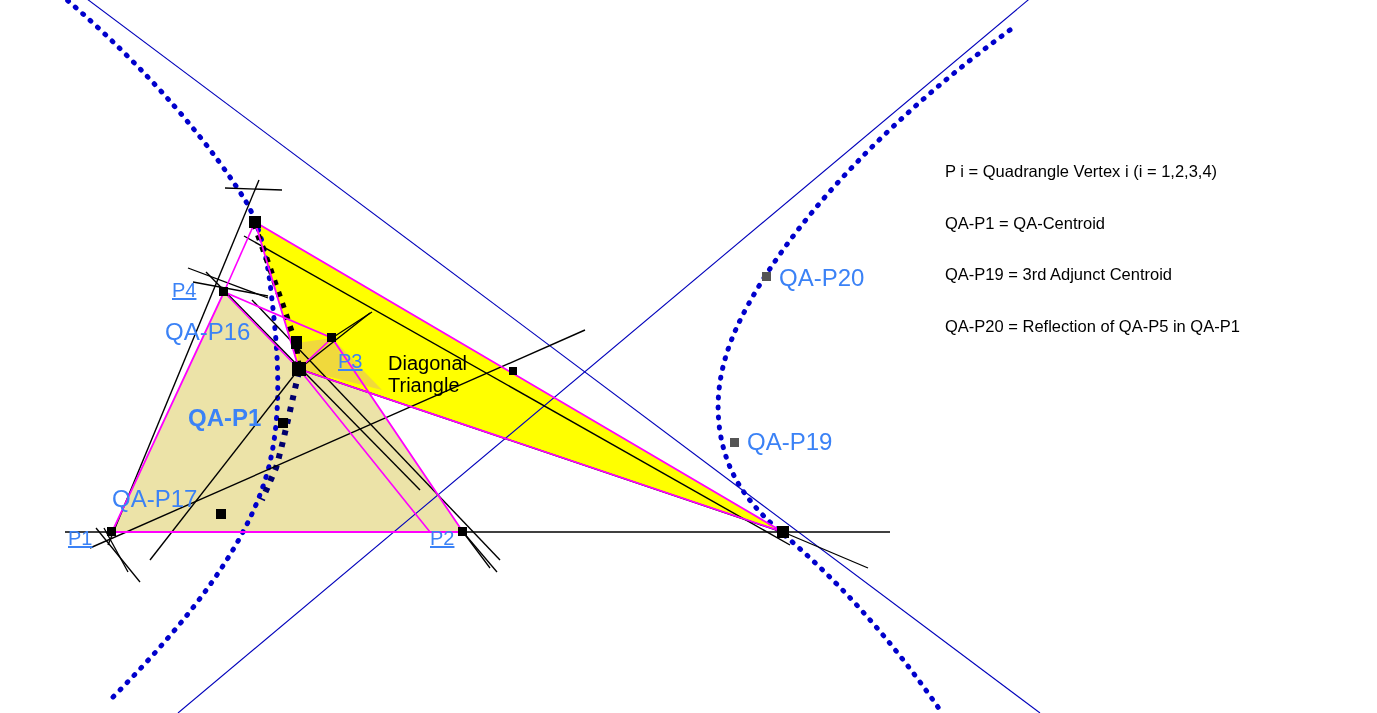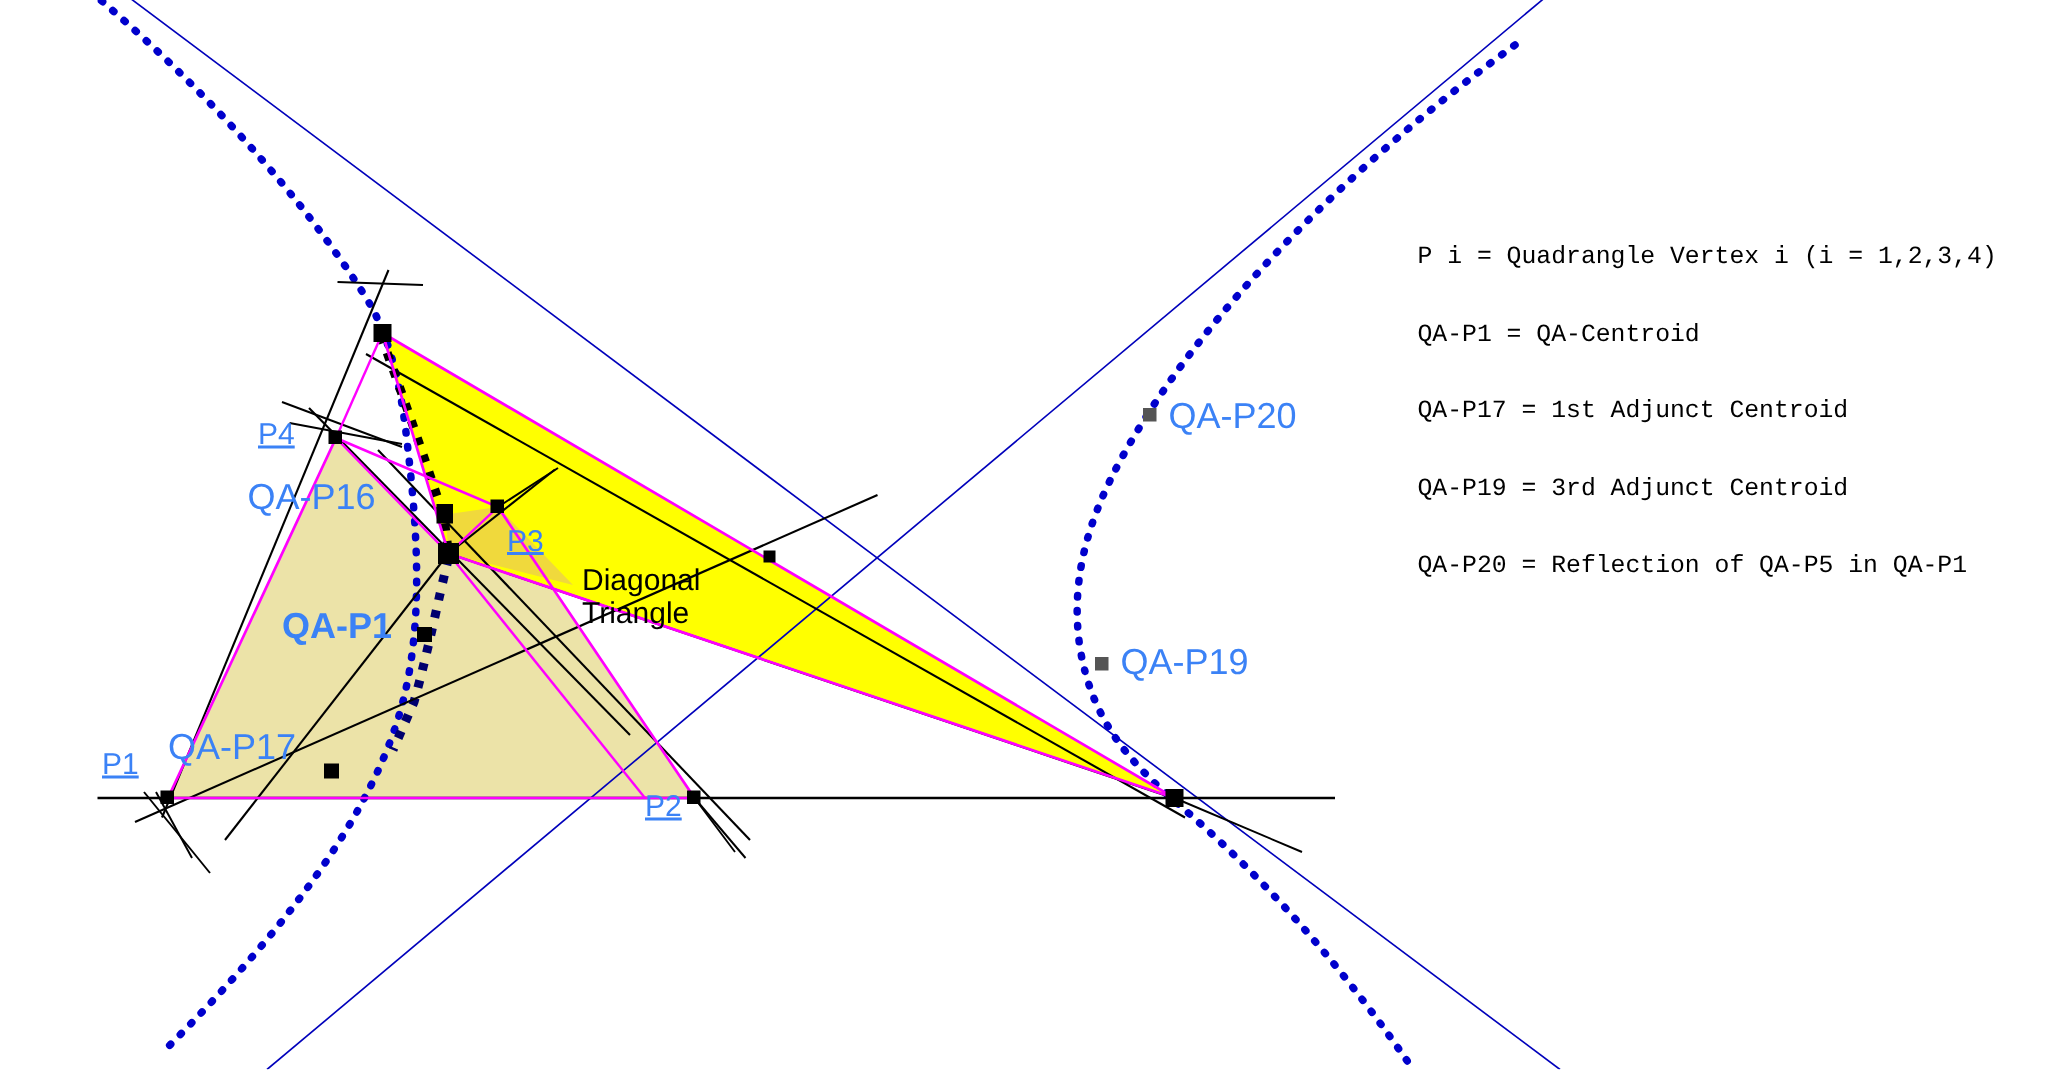--- a/index.html
+++ b/index.html
@@ -22,21 +22,21 @@
     width: 1377px;
     height: 713px;
   }
   .legend {
     position: absolute;
     left: 945px;
     top: 163px;
     width: 420px;
   }
   .legend-row {
-    font-family: Liberation Mono, monospace;
+    font-family: Liberation Sans, sans-serif;
     font-size: 16.5px;
     color: #000000;
     line-height: 1;
     margin-bottom: 35px;
     white-space: nowrap;
   }
   .pt-label {
     position: absolute;
     font-family: "Liberation Sans", sans-serif;
     font-size: 20px;
@@ -146,37 +146,36 @@
     <rect x="292" y="362" width="14" height="14" fill="#000000"></rect>
     <rect x="509" y="367" width="8" height="8" fill="#000000"></rect>
     <rect x="291" y="336" width="11" height="13" fill="#000000"></rect>
     <rect x="278" y="418" width="10" height="10" fill="#000000"></rect>
     <rect x="216" y="509" width="10" height="10" fill="#000000"></rect>
     <rect x="762" y="272" width="9" height="9" fill="#555555"></rect>
     <rect x="730" y="438" width="9" height="9" fill="#555555"></rect>
 
   </svg>
 
-  <div class="pt-label" style="left:68px; top:500px;">P1</div>
+  <div class="pt-label" style="left:68px; top:528px;">P1</div>
   <div class="pt-label" style="left:430px; top:528px;">P2</div>
   <div class="pt-label" style="left:338px; top:311px;margin-top:40px;">P3</div>
   <div class="pt-label" style="left:172px; top:280px;">P4</div>
 
   <div class="qa-label" style="left:165px; top:320px;">QA-P16</div>
   <div class="qa-label" style="left:188px; top:406px;font-weight:bold;">QA-P1</div>
   <div class="qa-label" style="left:112px; top:487px;">QA-P17</div>
   <div class="qa-label" style="left:779px; top:266px;">QA-P20</div>
   <div class="qa-label" style="left:747px; top:430px;">QA-P19</div>
 
-  <div class="dt-label" style="left:388px; top:352px;margin-top:24px;">
+  <div class="dt-label" style="left:388px; top:352px;">
     <div>Diagonal</div>
     <div>Triangle</div>
   </div>
 
   <div class="legend">
     <div class="legend-row">P i = Quadrangle Vertex i (i = 1,2,3,4)</div>
     <div class="legend-row">QA-P1 = QA-Centroid</div>
-    <div class="legend-row">QA-P17 = 1st Adjunct Centroid</div>
     <div class="legend-row">QA-P19 = 3rd Adjunct Centroid</div>
     <div class="legend-row">QA-P20 = Reflection of QA-P5 in QA-P1</div>
   </div>
 
 </div>
 
 </body></html>

